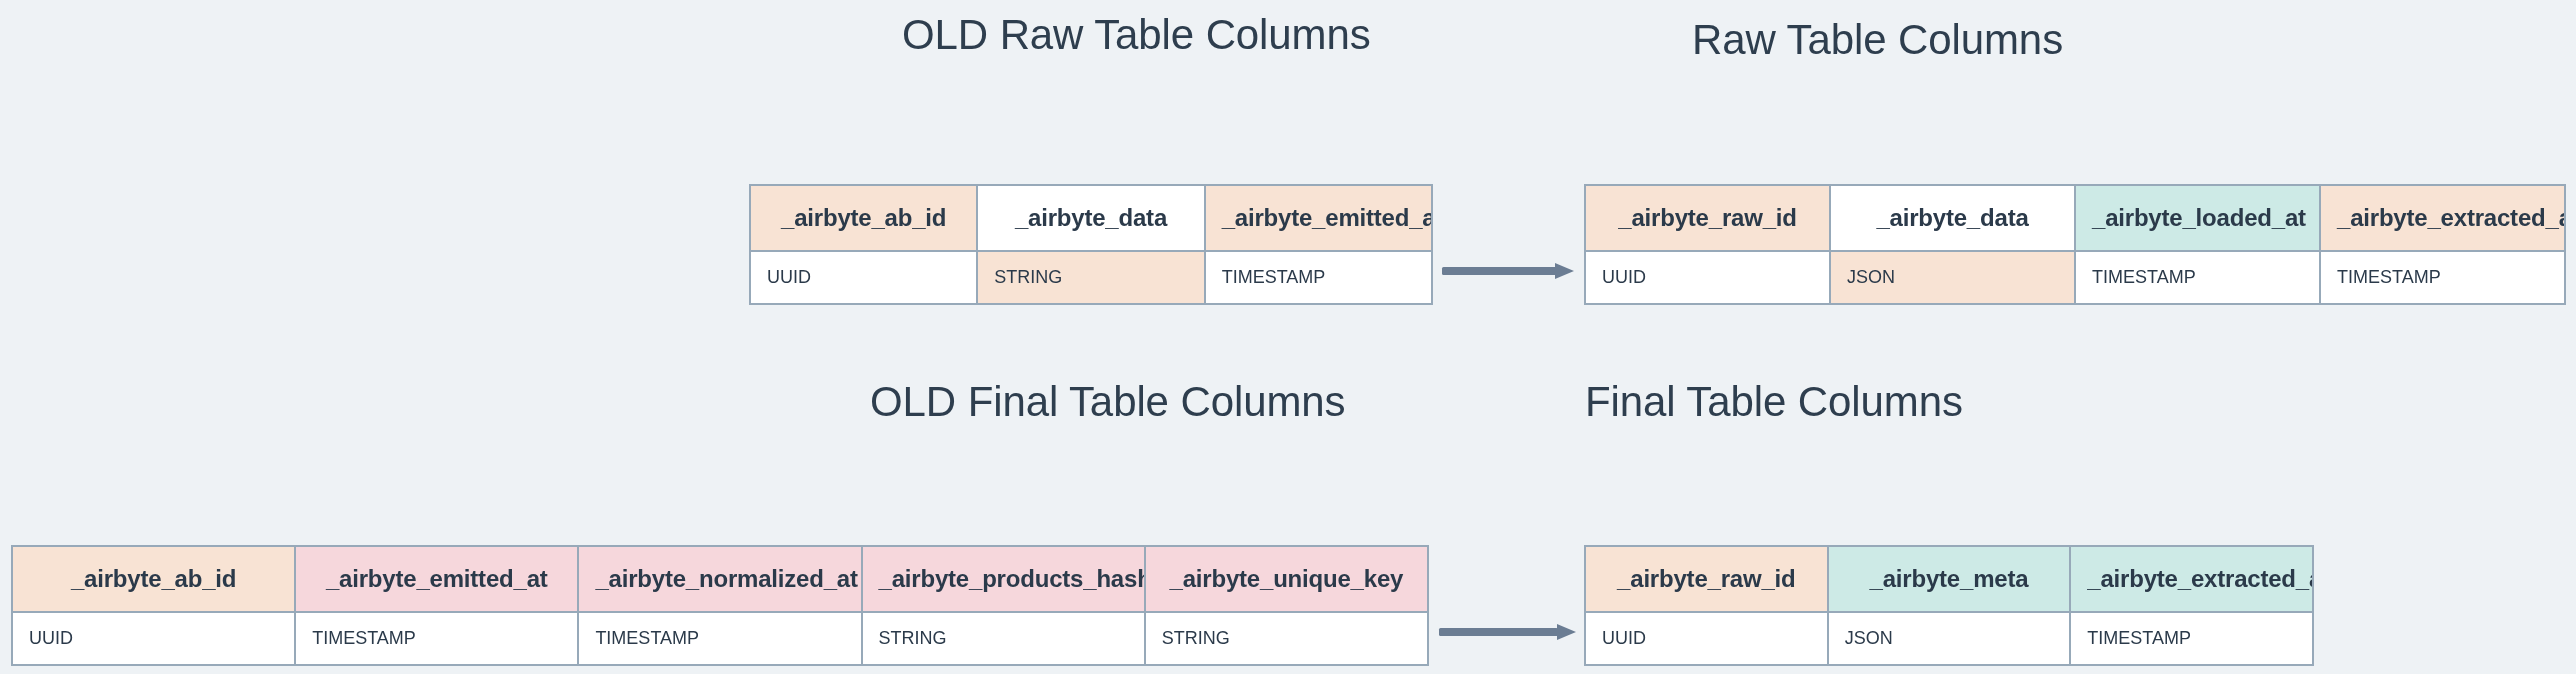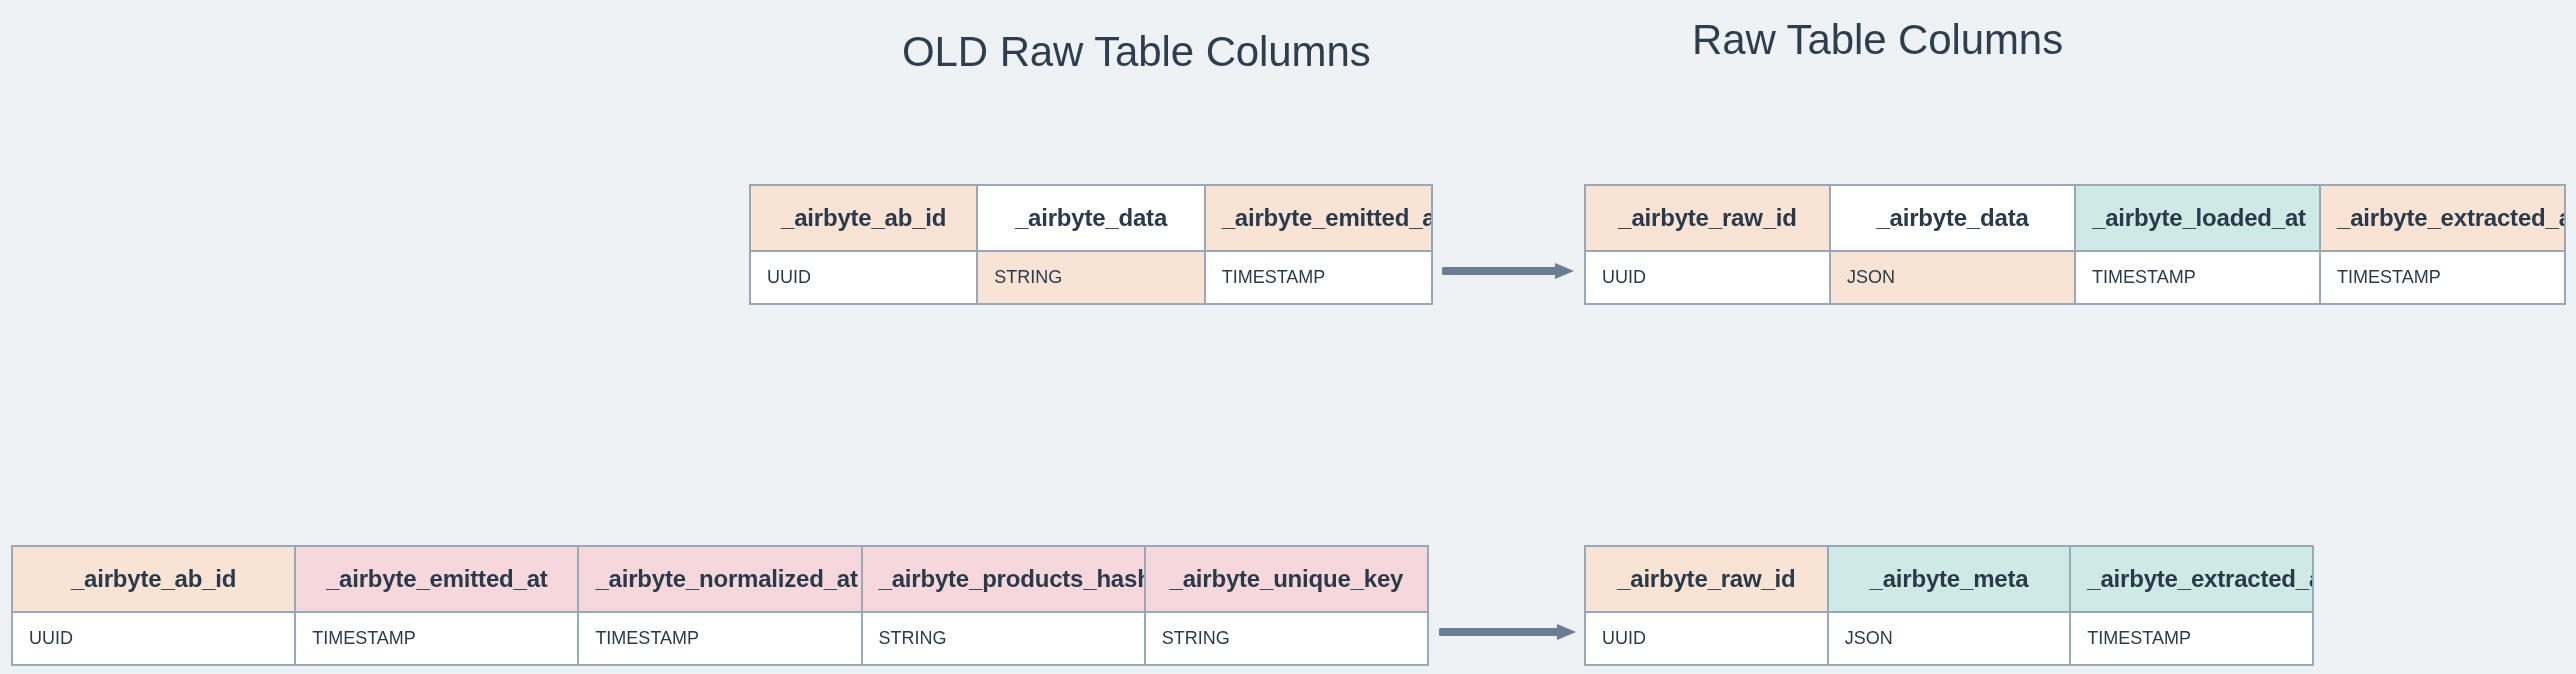--- a/index.html
+++ b/index.html
@@ -15,21 +15,21 @@
 
   .title{
     position:absolute;
     font-size:42px;
     font-weight:400;
     color:#2e3e4e;
     white-space:nowrap;
     letter-spacing:-0.1px;
     line-height:1;
   }
-  #title-old-raw   {left:902px; top:31px;}
+  #title-old-raw   {left:902px; top:14px;}
   #title-new-raw   {left:1692px; top:19px;}
   #title-old-final {left:870px; top:381px;}
   #title-new-final {left:1585px; top:381px;}
 
   .tbl{
     position:absolute;
     border-collapse:collapse;
     table-layout:fixed;
     background:#ffffff;
   }
@@ -83,20 +83,22 @@
   #arrow-final .shaft{width:119px;}
   #arrow-final .head {left:118px;}
 </style>
 </head>
 <body>
 
 <div class="canvas">
 
   <div class="title" id="title-old-raw">OLD Raw Table Columns</div>
   <div class="title" id="title-new-raw">Raw Table Columns</div>
+  <div class="title" id="title-old-final">OLD Final Table Columns</div>
+  <div class="title" id="title-new-final">Final Table Columns</div>
 
   <table class="tbl" id="tbl-old-raw">
     <tbody>
       <tr class="hdr">
           <td class="c-peach">_airbyte_ab_id</td>
           <td class="c-white">_airbyte_data</td>
           <td class="c-peach">_airbyte_emitted_at</td>
         </tr>
       <tr class="typ">
           <td class="c-white">UUID</td>

